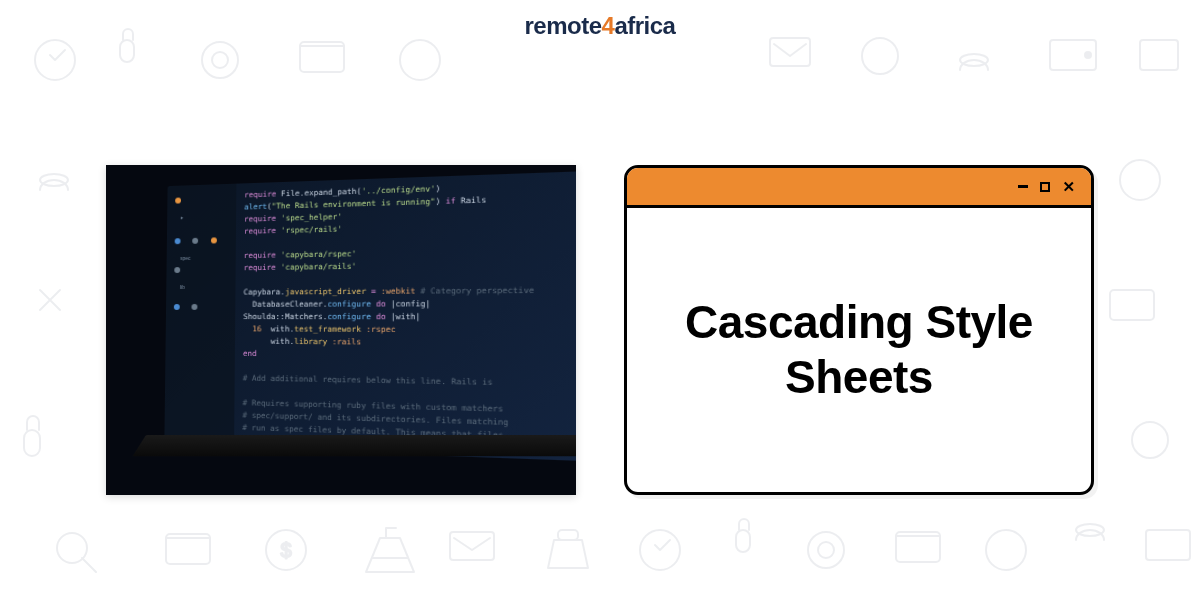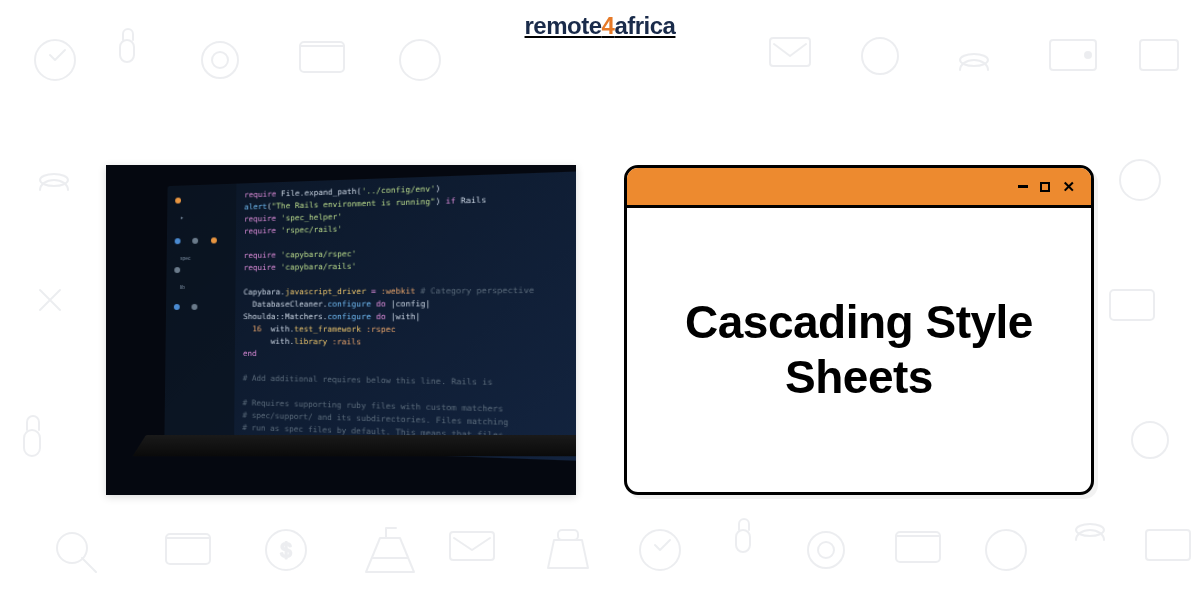--- a/index.html
+++ b/index.html
@@ -18,21 +18,20 @@
       pointer-events: none;
     }
     .header {
       position: absolute;
       top: 12px;
       left: 0;
       right: 0;
       display: flex;
       justify-content: center;
       align-items: center;
-      text-decoration: underline;
     }
     .logo {
       font-size: 24px;
       font-weight: 700;
       color: #1a2b4a;
       letter-spacing: -0.5px;
     }
     .logo-accent { color: #e67a28; }
     .content {
       position: absolute;

